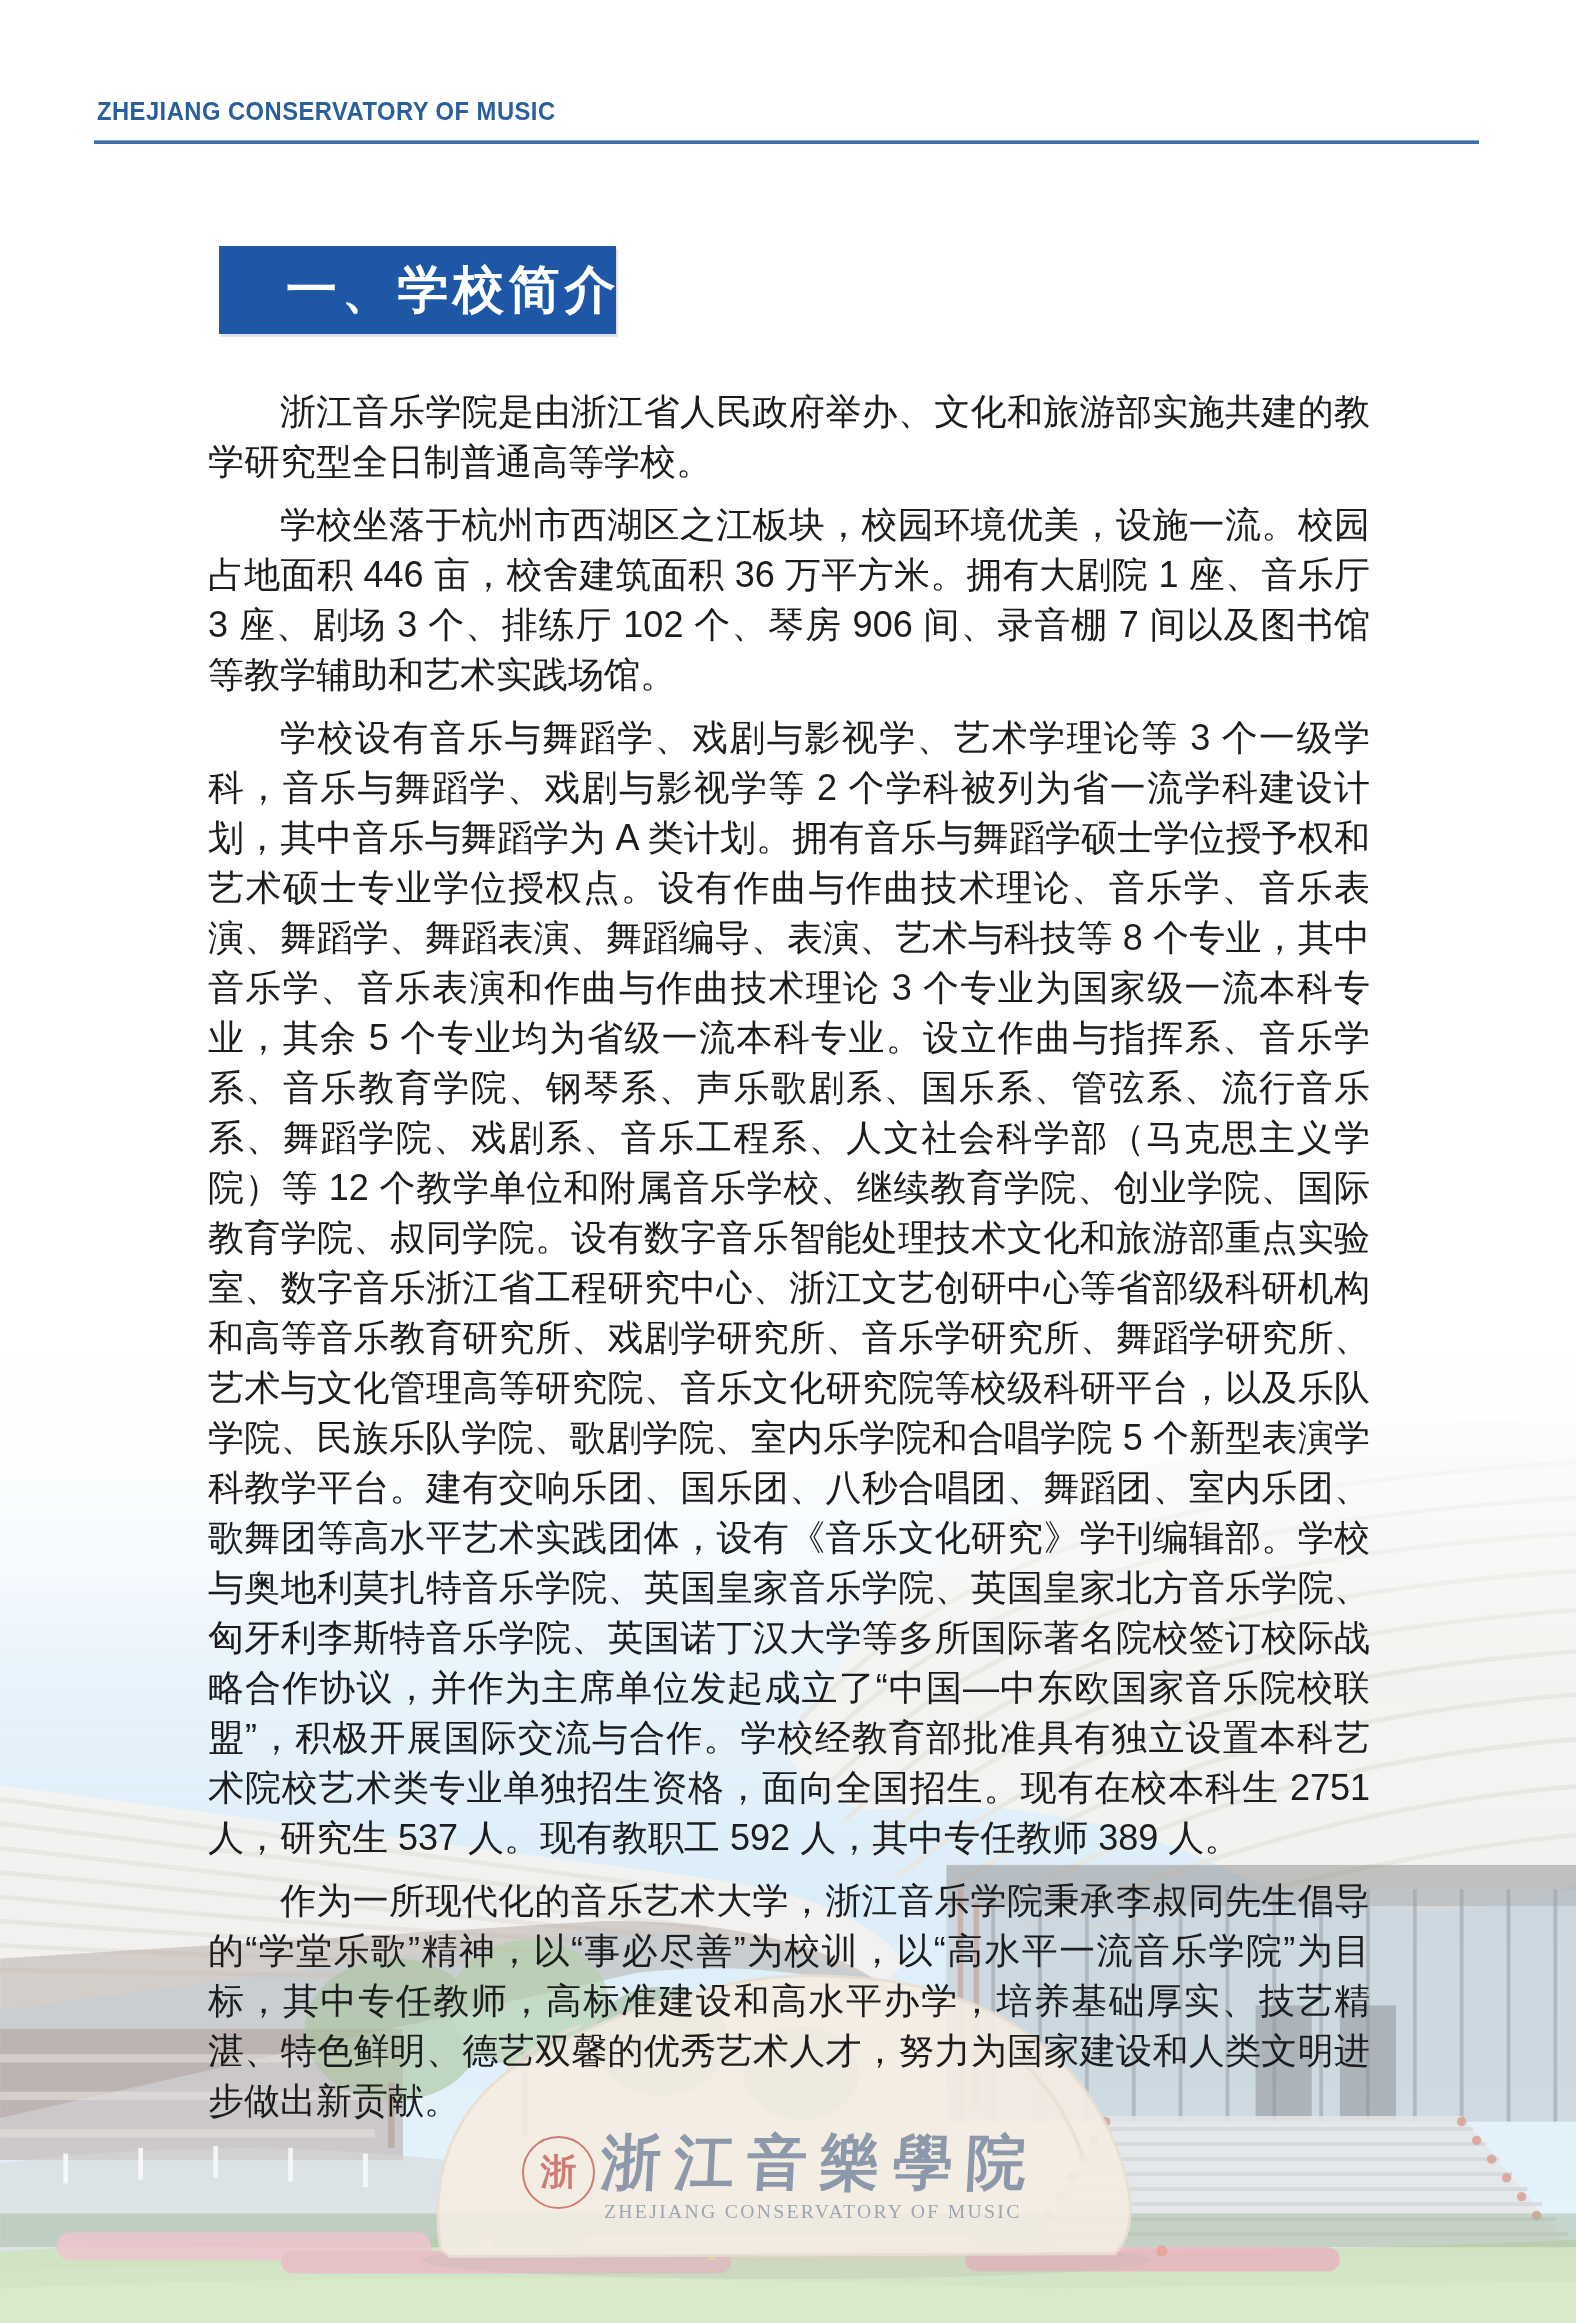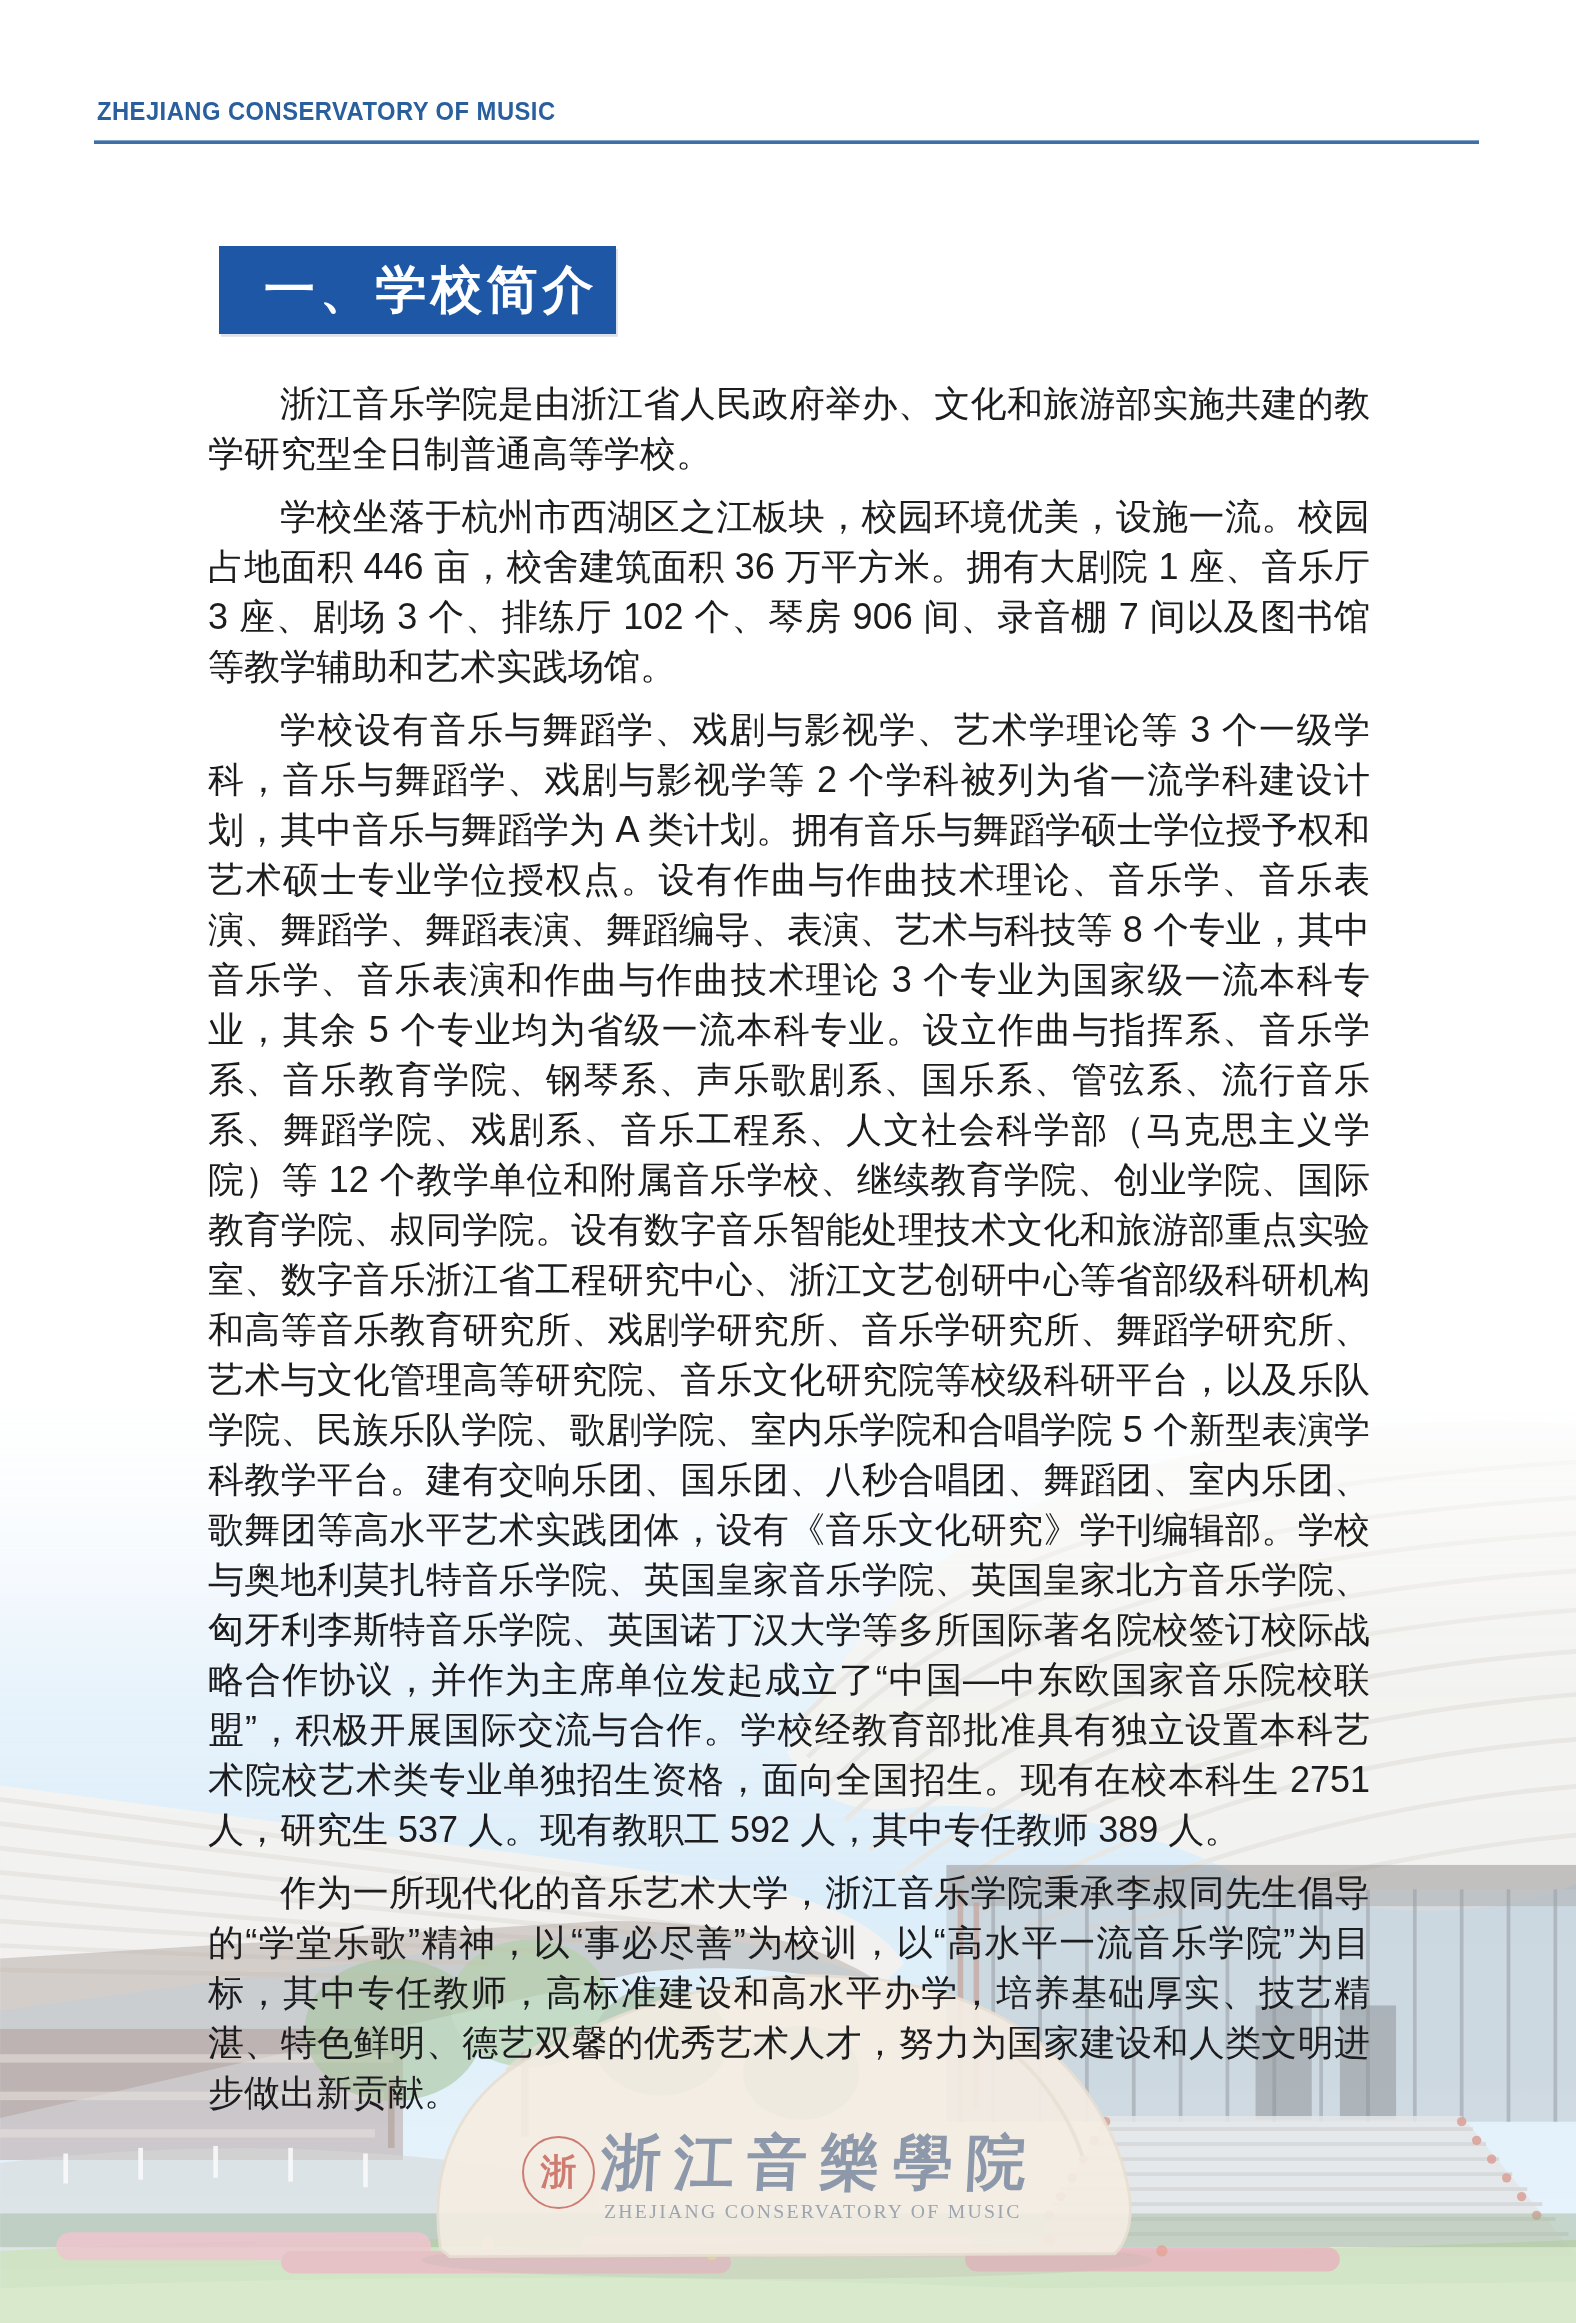--- a/index.html
+++ b/index.html
@@ -28,30 +28,31 @@
   .banner{
     position:absolute;left:219px;top:246px;z-index:2;
     width:397px;height:88px;background:#1d57a5;
     box-shadow:1.9px 2.8px 0 rgba(120,140,170,.25);
   }
   .banner-title{
     display:block;line-height:88px;padding-left:45px;
     font-family:"Liberation Serif","DejaVu Serif",serif;
     font-size:51px;font-weight:700;color:#ffffff;letter-spacing:4.7px;
     white-space:nowrap;
+    margin-left:22px;
   }
 
   
   .article{
     position:absolute;left:208px;top:379px;z-index:2;
     width:1162px;
     font-size:36px;line-height:50px;color:#1c1c1e;
     text-align:justify;
   }
-  .article p{margin:0 0 13px 0;text-indent:2em;}
+  .article p{margin:8px 0 13px 0;text-indent:2em;}
 
   
   .campus{
     position:absolute;left:0;top:1359px;z-index:0;
     width:1577px;height:965px;opacity:.6;
   }
   .sky{
     position:absolute;inset:0;
     background:linear-gradient(180deg,
       rgba(255,255,255,0) 0%,

